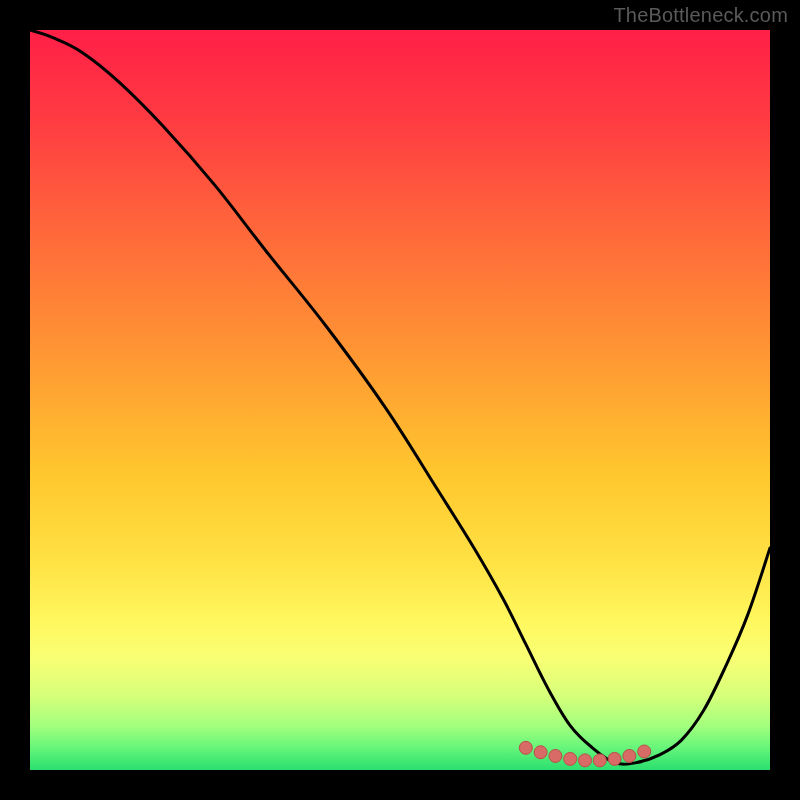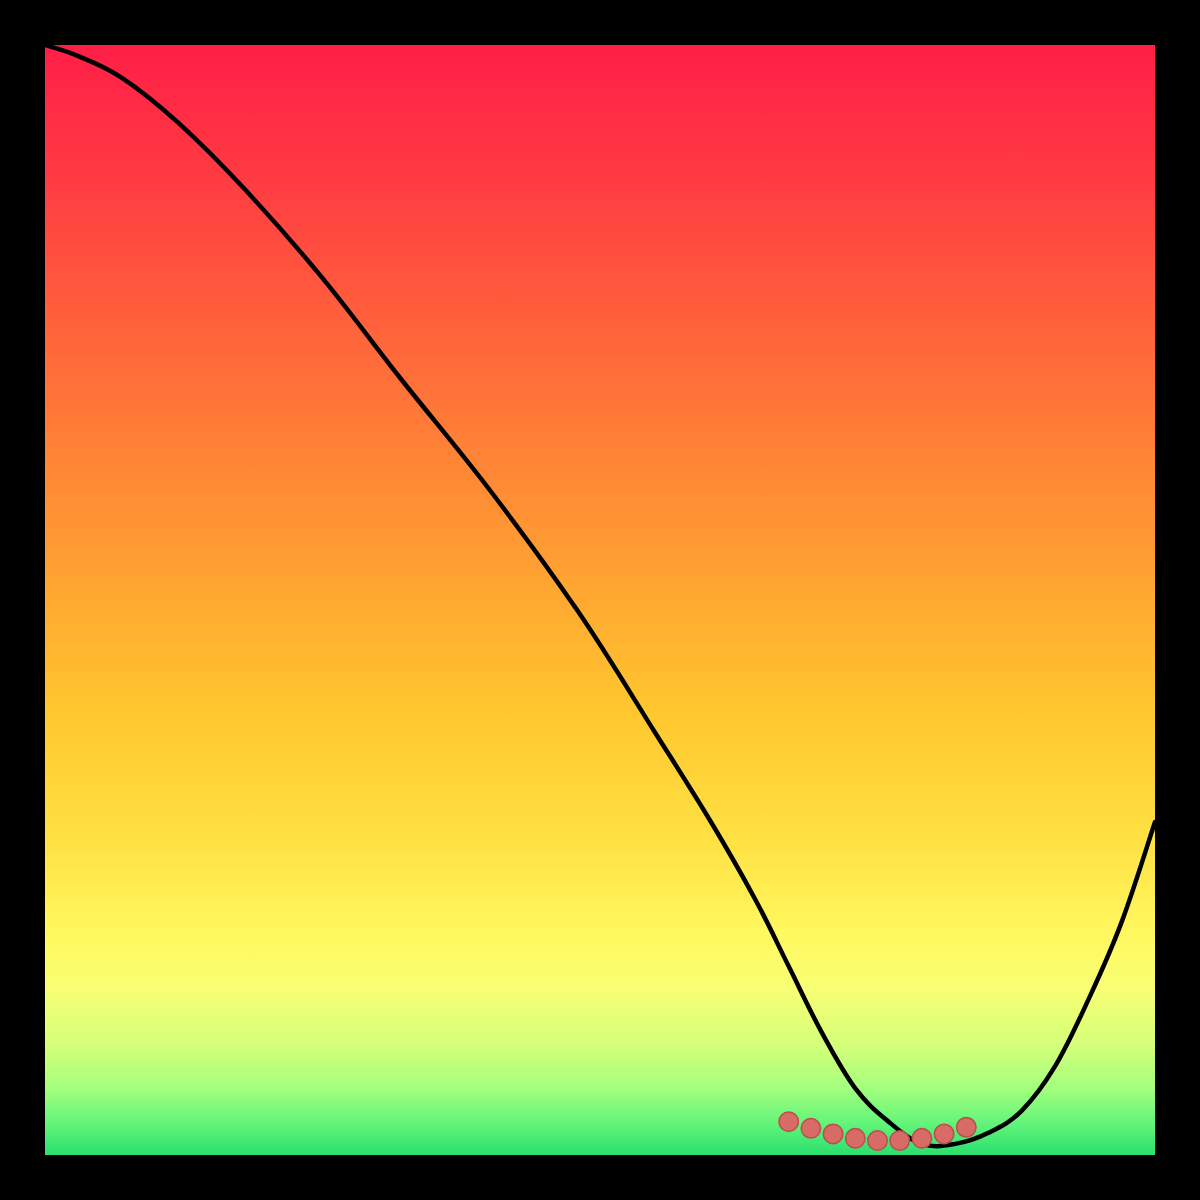--- a/index.html
+++ b/index.html
@@ -41,20 +41,21 @@
   }
   svg.overlay {
     position: absolute;
     inset: 0;
   }
 </style>
 </head>
 <body>
 
 <div class="frame">
+  <div class="watermark">TheBottleneck.com</div>
 
   <div class="plot-area">
     <svg class="gradient" viewBox="0 0 740 740" preserveAspectRatio="none">
       <defs>
         <linearGradient id="bg-grad" x1="0" y1="0" x2="0" y2="1">
             <stop offset="0%" stop-color="#ff1f47"></stop>
             <stop offset="12%" stop-color="#ff3b42"></stop>
             <stop offset="28%" stop-color="#ff6a3a"></stop>
             <stop offset="45%" stop-color="#ff9a33"></stop>
             <stop offset="60%" stop-color="#ffc72e"></stop>

